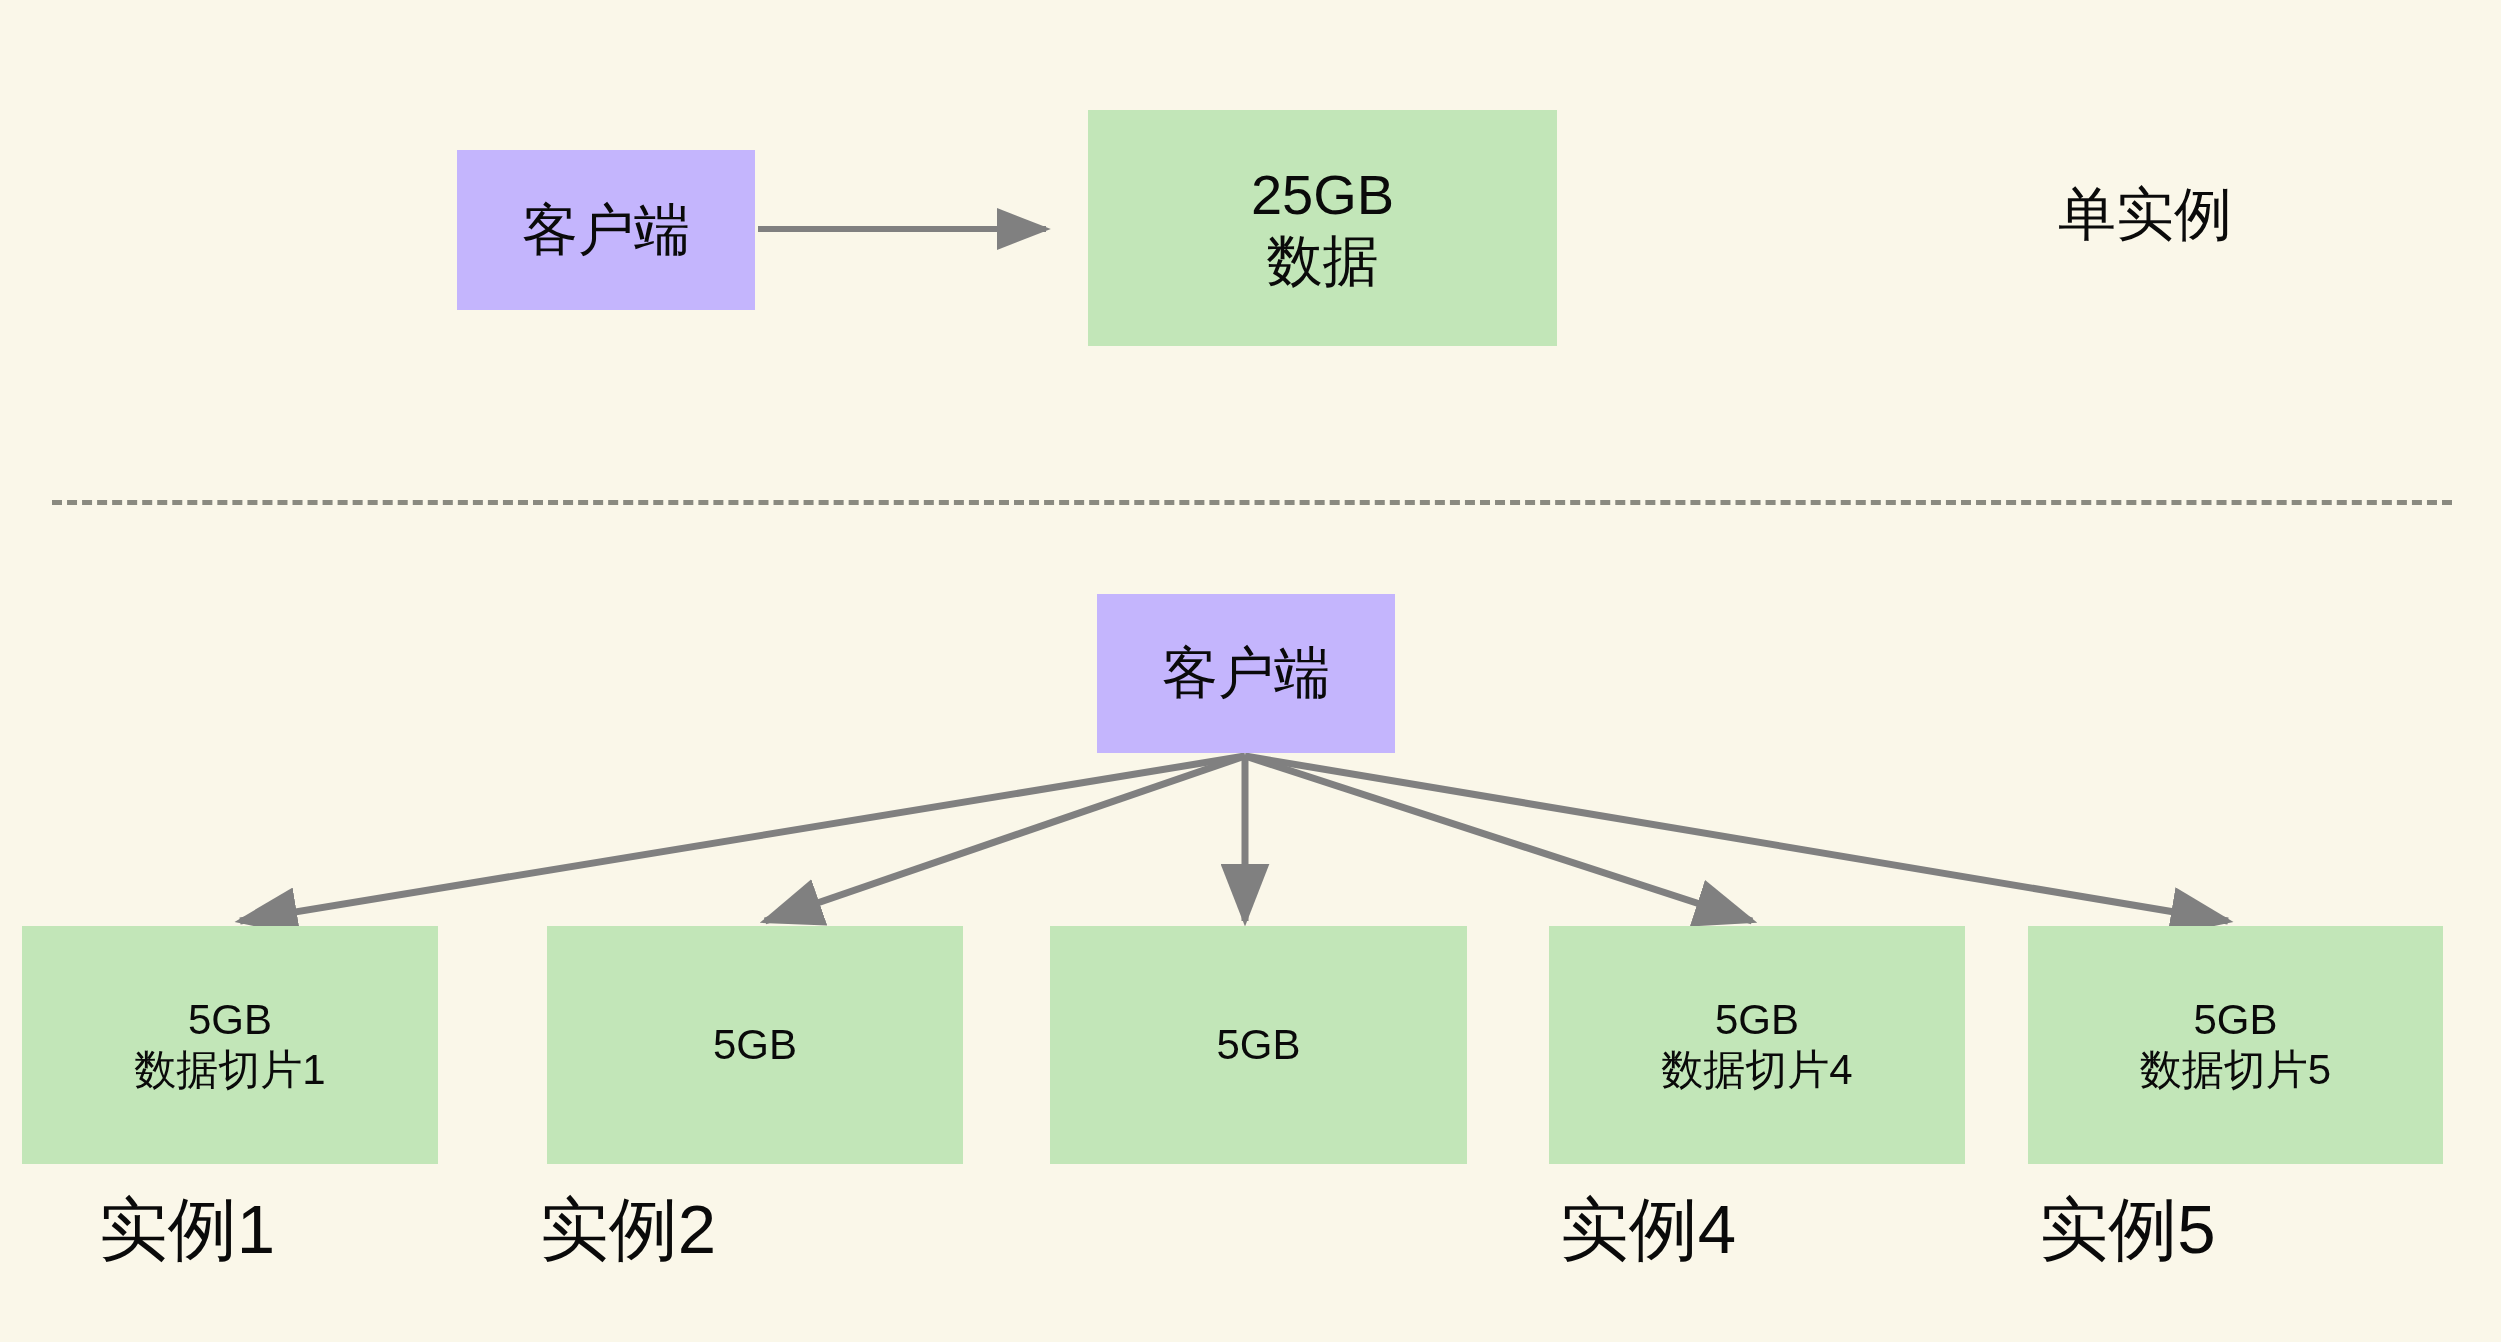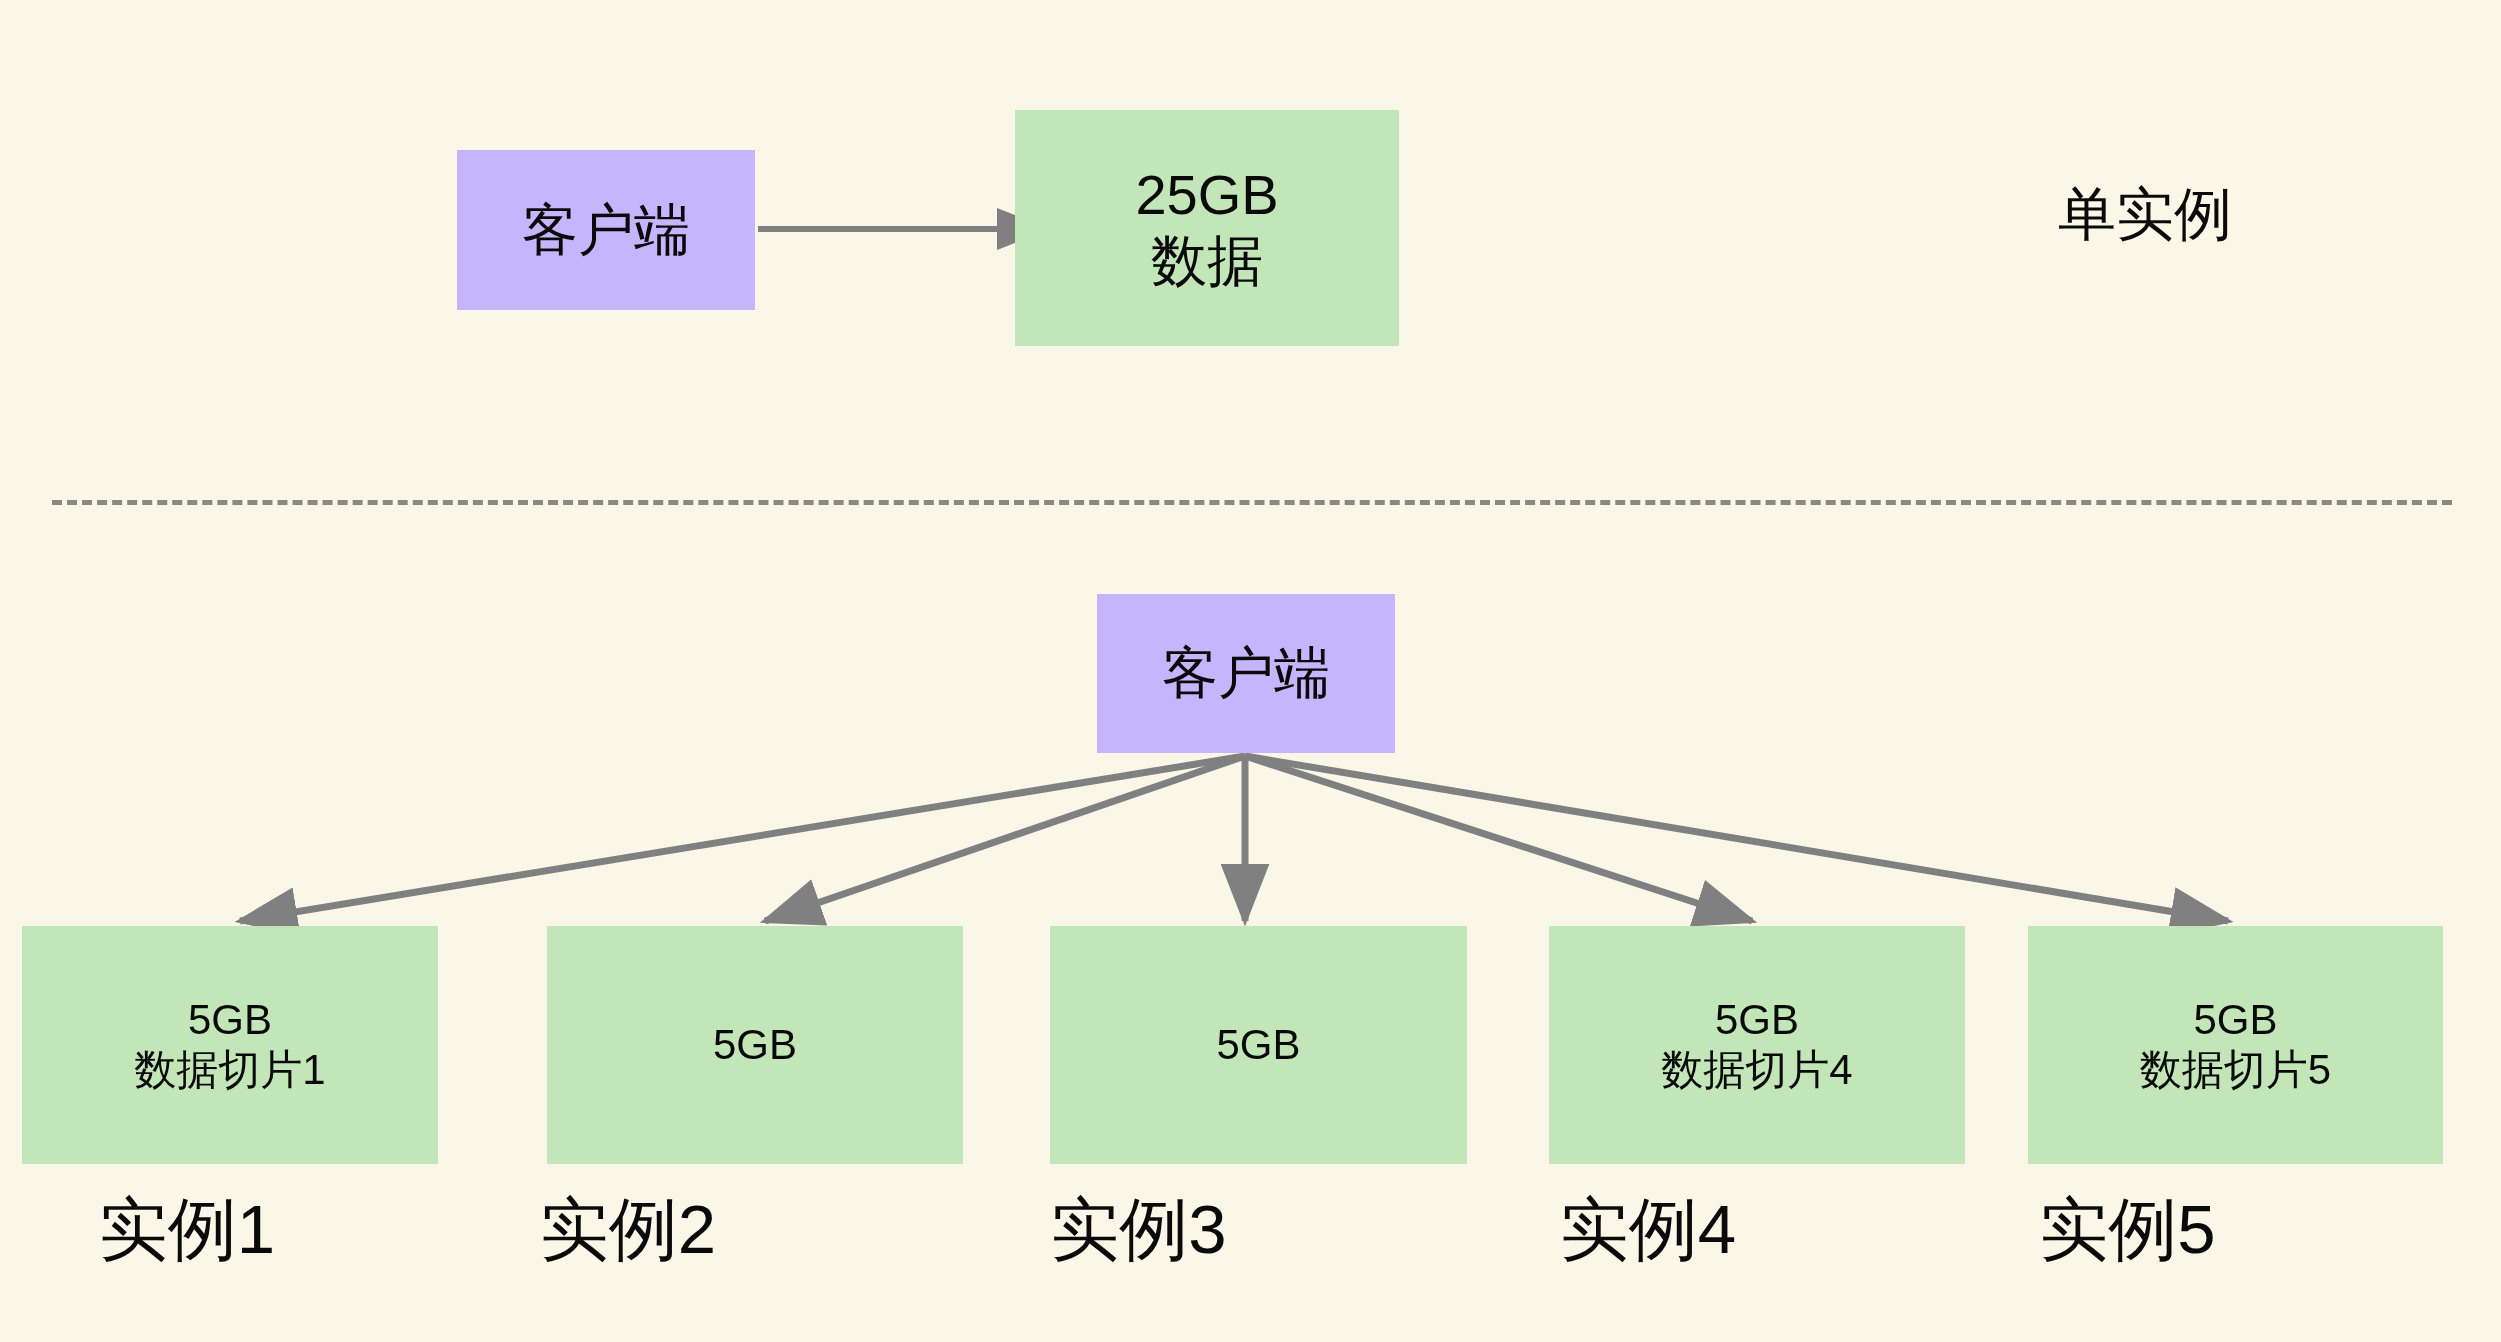--- a/index.html
+++ b/index.html
@@ -43,23 +43,23 @@
 
   
   #client-single {
     left: 457px;
     top: 150px;
     width: 298px;
     height: 160px;
     font-size: 56px;
   }
   #data-single {
-    left: 1015px;
+    left: 1088px;
     top: 110px;
-    width: 384px;
+    width: 469px;
     height: 236px;
     font-size: 56px;
   }
 
   
   .caption {
     position: absolute;
     font-size: 58px;
     color: #0a0a0a;
     white-space: nowrap;
@@ -179,17 +179,16 @@
     <span class="line">5GB</span>
     <span class="line">数据切片4</span>
   </div>
   <div class="node shard shard-box" id="shard-5">
     <span class="line">5GB</span>
     <span class="line">数据切片5</span>
   </div>
 
   <div class="inst-label" id="inst-1">实例1</div>
   <div class="inst-label" id="inst-2">实例2</div>
-  <div class="inst-label" id="inst-3">实例3</div>
   <div class="inst-label" id="inst-4">实例4</div>
   <div class="inst-label" id="inst-5">实例5</div>
 
 </div>
 
 </body></html>

